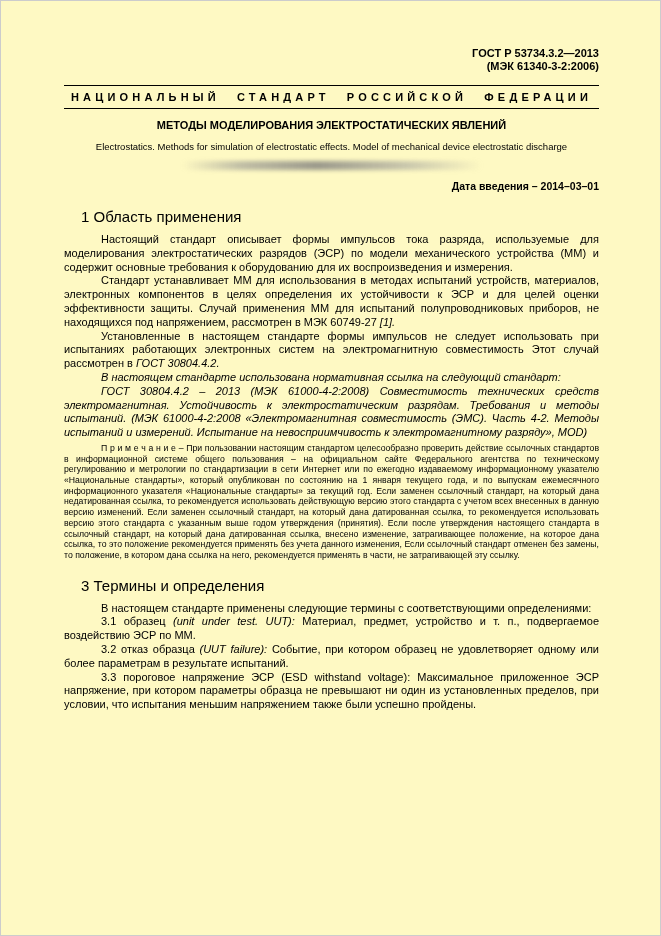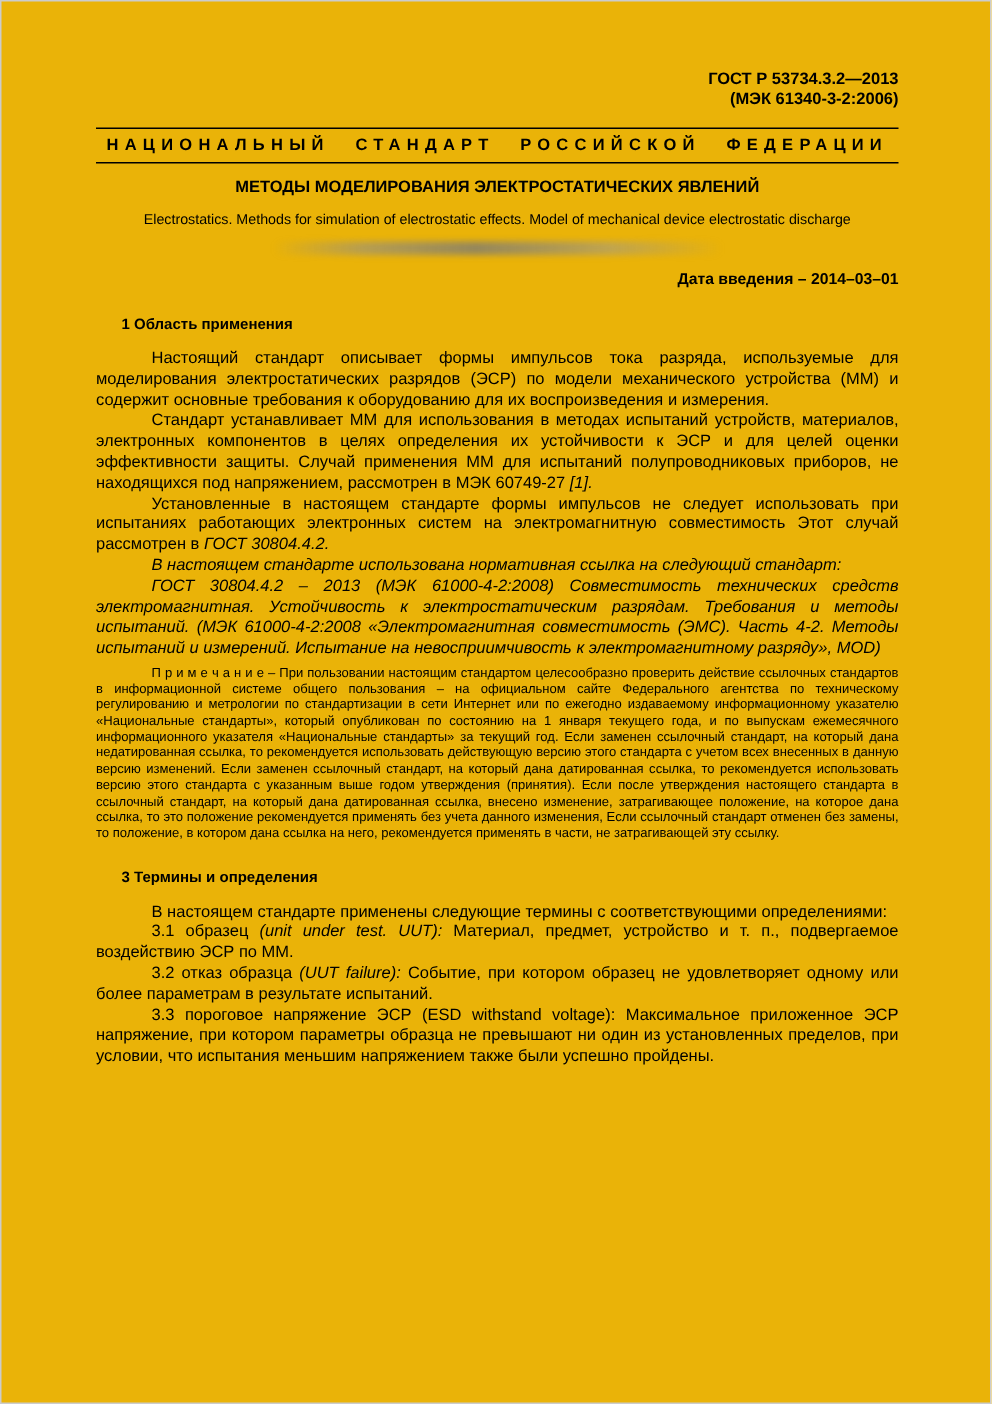--- a/index.html
+++ b/index.html
@@ -6,21 +6,21 @@
   html, body { background: #ffffff; }
   body {
     width: 661px; height: 936px;
     font-family: "Liberation Sans", sans-serif;
     color: #000;
     position: relative;
   }
   .page {
     position: relative;
     width: 661px; height: 936px;
-    background: #eab308;
+    background: #fef9c3;
     border: 1px solid #cccccc;
     padding: 46px 61px 0 63px;
     overflow: hidden;
   }
   .doc-number {
     text-align: right;
     font-weight: bold;
     font-size: 11px;
     line-height: 13px;
   }
@@ -61,22 +61,22 @@
     filter: blur(2px);
     border-radius: 4px;
   }
   .effective-date {
     margin-top: 10px;
     text-align: right;
     font-weight: bold;
     font-size: 10.5px;
   }
   h2.section-heading {
-    font-size: 10px;
-    font-weight: bold;
+    font-size: 15px;
+    font-weight: normal;
     margin: 17px 0 9px 17px;
     line-height: 15px;
   }
   p.body-p {
     font-size: 11px;
     line-height: 13.8px;
     text-align: justify;
     text-indent: 37px;
   }
   p.italic, span.italic { font-style: italic; }

